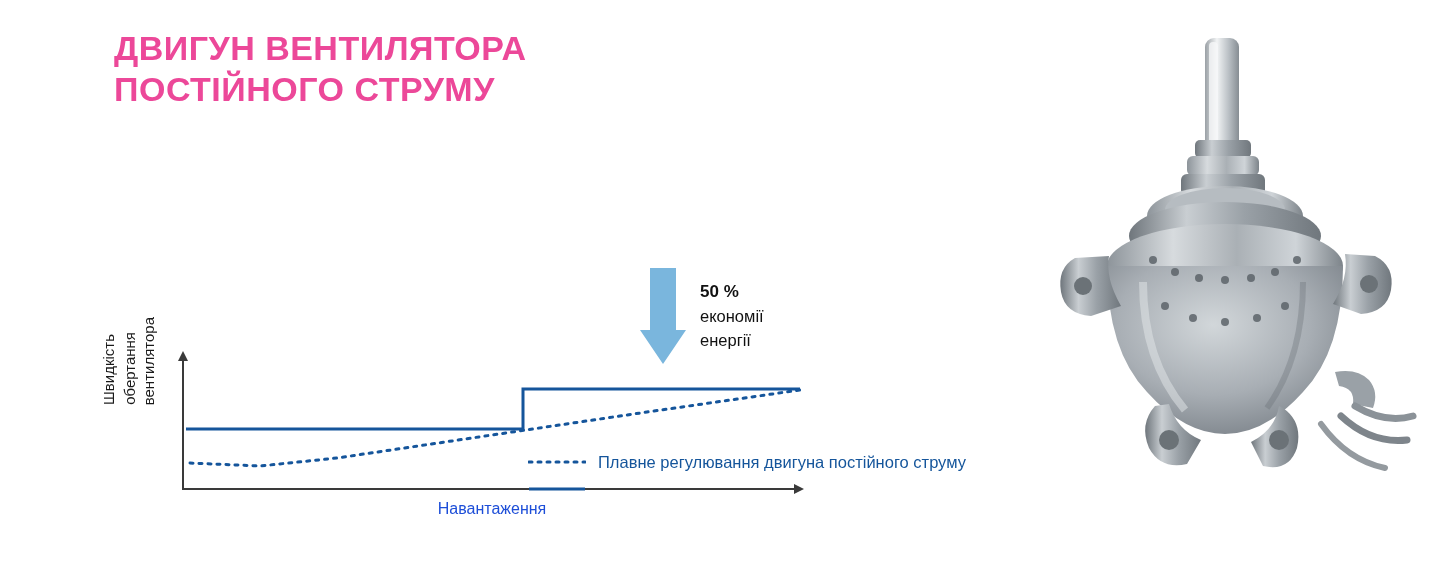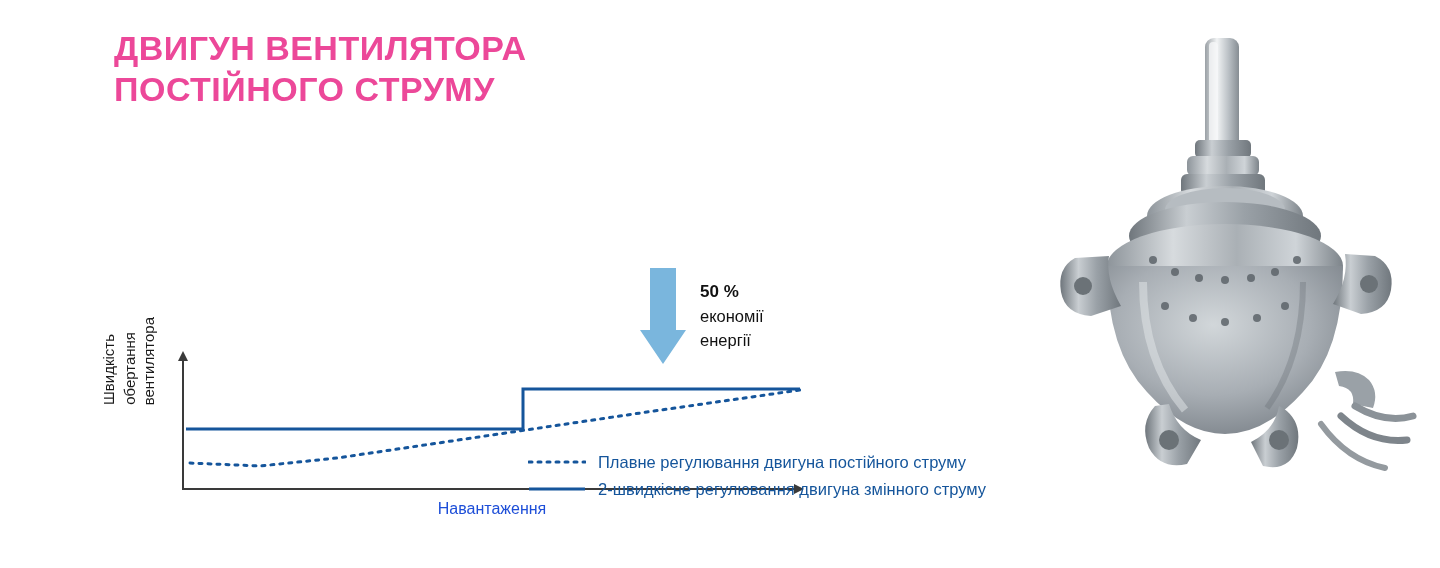--- a/index.html
+++ b/index.html
@@ -214,21 +214,20 @@
         </svg>
       </span>
       <span class="legend-text">Плавне регулювання двигуна постійного струму</span>
     </div>
     <div class="legend-row">
       <span class="legend-swatch">
         <svg width="58" height="12" viewBox="0 0 58 12">
           <line x1="1" y1="6" x2="57" y2="6" stroke="#15559b" stroke-width="3"></line>
         </svg>
       </span>
-      <span class="legend-text">2-швидкісне регулювання двигуна змінного струму</span>
     </div>
   </div>
 </div>
 
 <div class="callout">
   <span class="callout-arrow">
     <svg width="46" height="100" viewBox="0 0 46 100">
       <polygon points="10,0 36,0 36,62 46,62 23,96 0,62 10,62" fill="#7ab6dd"></polygon>
     </svg>
   </span>

